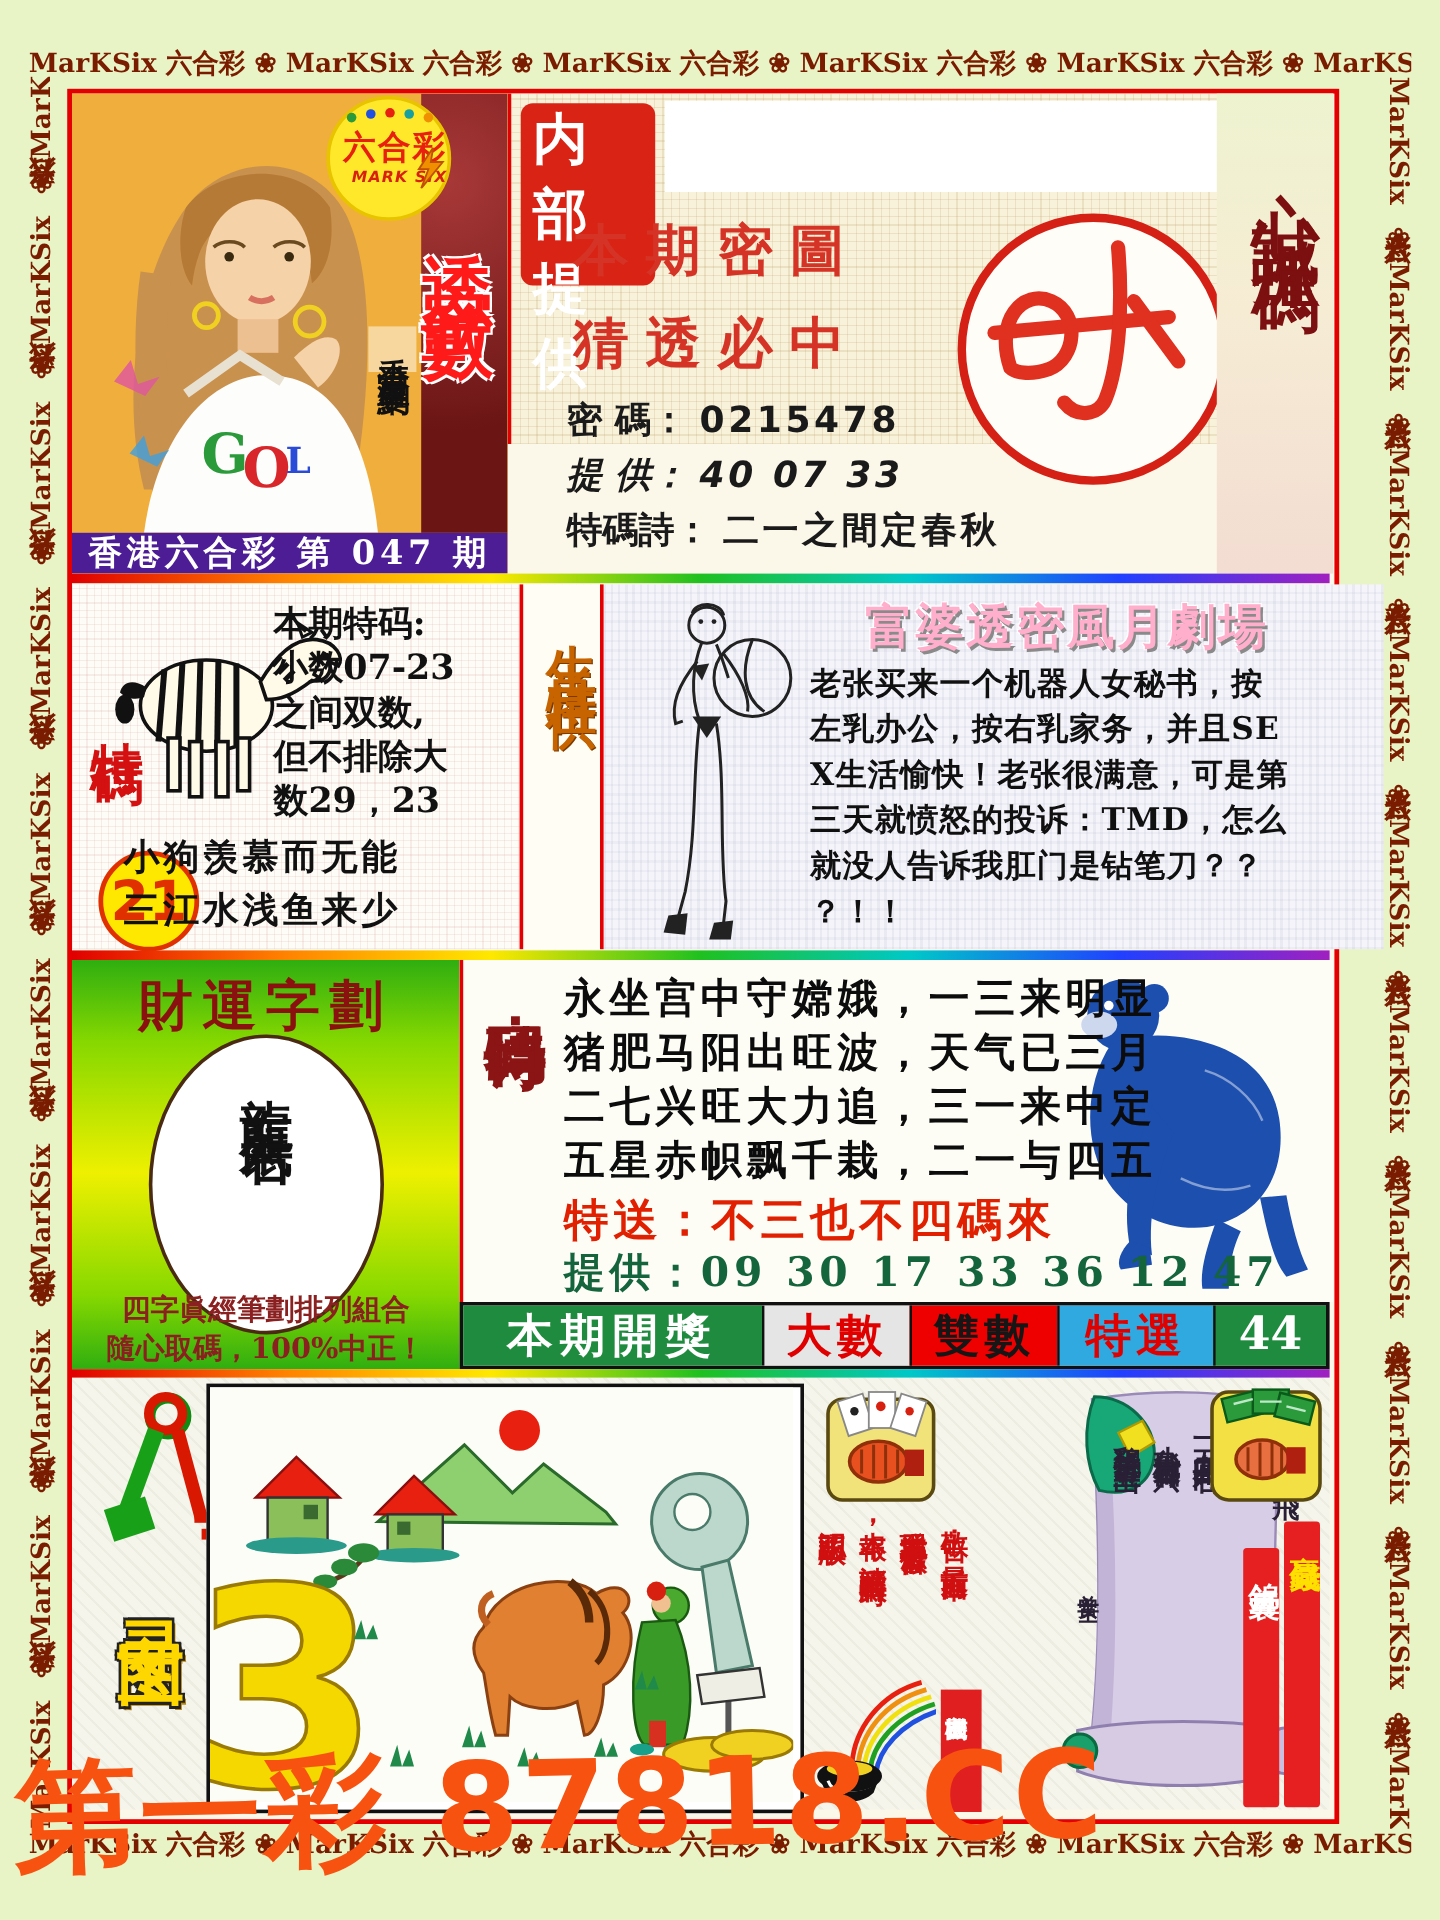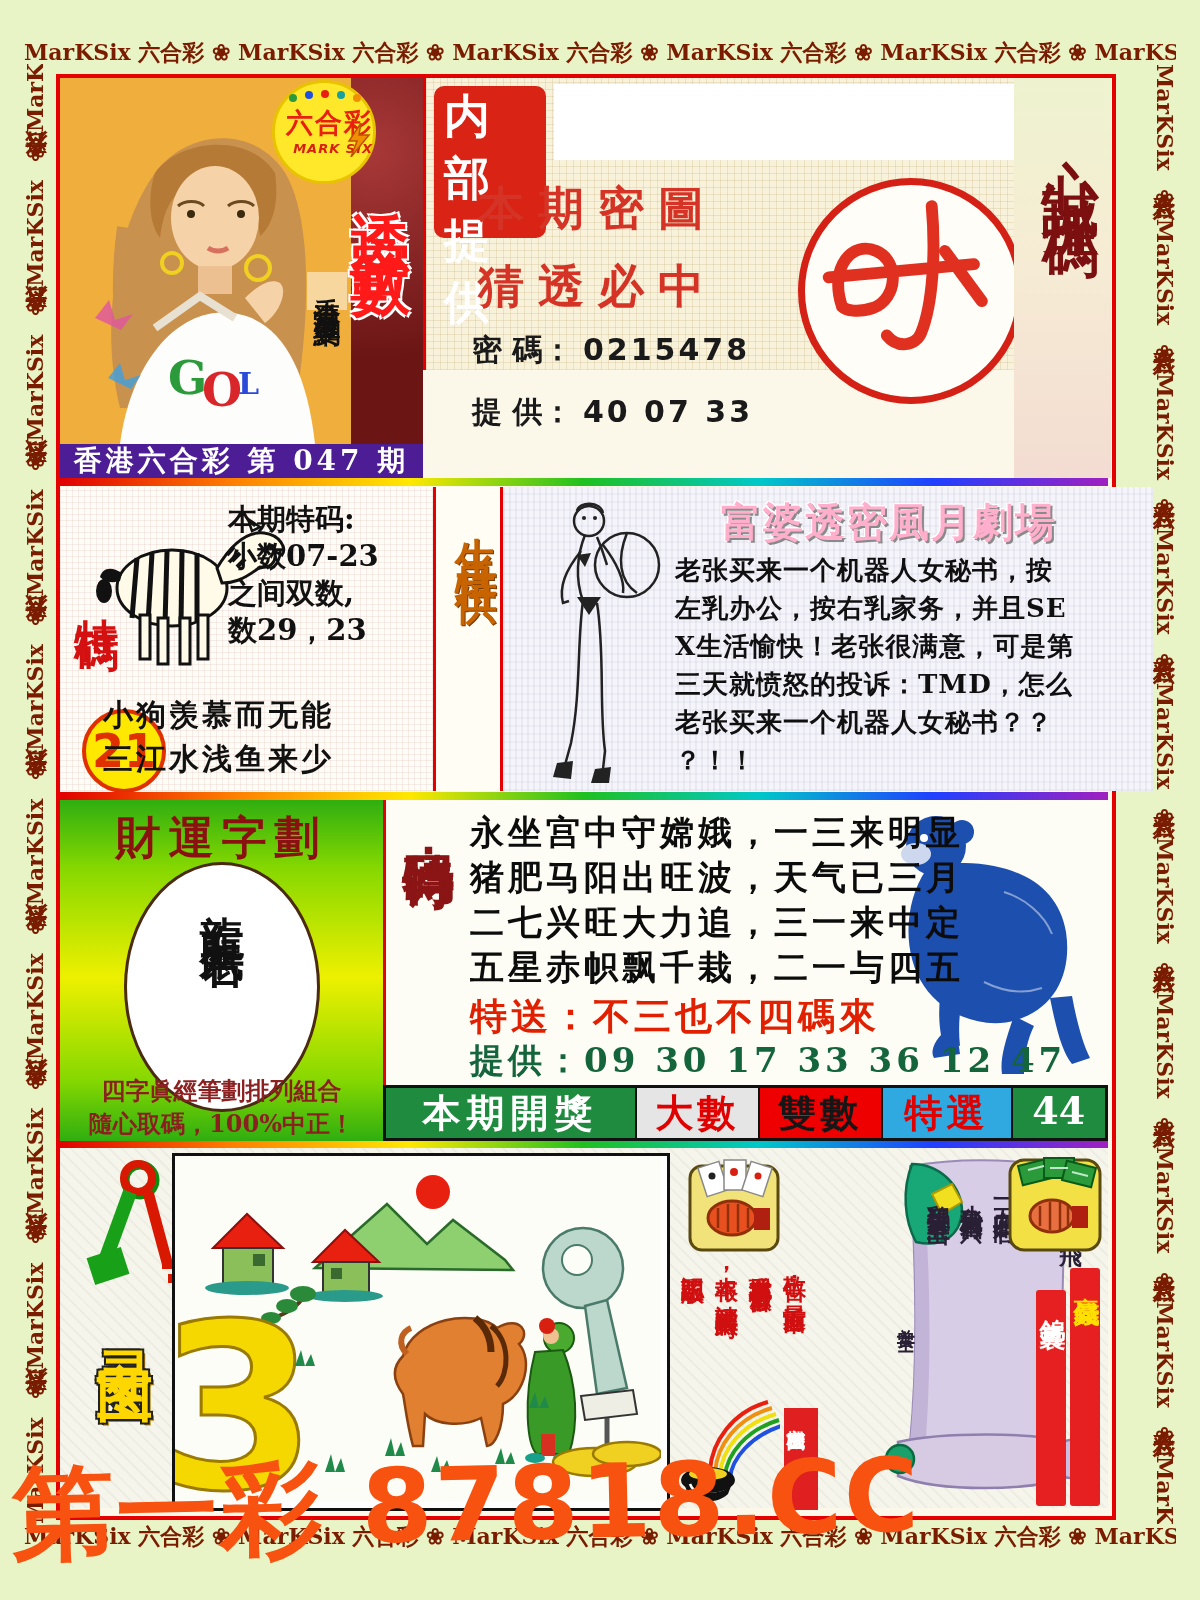--- a/index.html
+++ b/index.html
@@ -203,23 +203,27 @@
     <div class="stamp">
       <div>内部</div>
       <div>提供</div>
     </div>
     <div class="sec-h" style="top:100px;">本期密圖</div>
     <div class="sec-h" style="top:178px;">猜透必中</div>
     <div class="sec-row" style="top:252px;">
       <span>密 碼：</span>
       <b>0215478</b>
     </div>
-    <div class="sec-row" style="top:314px;">
+    <div class="sec-row" style="top:298px;font-style:italic;">
       <span>提 供：</span>
       <b>40 07 33</b>
+    </div>
+    <div class="sec-row" style="top:344px;">
+      <span>特碼詩：</span>
+      <b>二一之間定春秋</b>
     </div>
     <div class="seal">
       <svg width="198" height="198" viewBox="0 0 150 150">
         <g fill="none" stroke="#e03020" stroke-width="9" stroke-linecap="round">
           <path d="M28,92 C18,62 36,42 54,50 C72,58 70,86 52,93 C40,97 31,95 28,92 Z"></path>
           <path d="M18,70 L128,60"></path>
           <path d="M96,16 C99,50 97,90 88,112 C84,122 70,124 62,114"></path>
           <path d="M106,50 L134,88"></path>
         </g>
       </svg>
@@ -257,20 +261,21 @@
       </g>
       <path d="M40,70 C28,62 20,66 18,74 C24,80 32,80 38,78 Z" fill="#111"></path>
       <ellipse cx="22" cy="88" rx="8" ry="12" fill="#111"></ellipse>
     </svg>
     <div class="tm v">特碼</div>
     <div class="c21">21</div>
     <div class="zod-notes">
       <div>本期特码:</div>
       <div>小数07-23</div>
       <div>之间双数,</div>
+      <div>但不排除大</div>
       <div>数29，23</div>
     </div>
     <div class="zod-couplet">
       <div>小狗羡慕而无能</div>
       <div>三江水浅鱼来少</div>
     </div>
     <div class="zstrip">
       <div class="t v">生肖特供</div>
     </div>
   </div>
@@ -295,21 +300,21 @@
       <path d="M88,276 L104,274 L102,290 L84,290 Z" fill="#222"></path>
       <circle cx="77" cy="25" r="2" fill="#222"></circle>
         <circle cx="88" cy="25" r="2" fill="#222"></circle>
     </svg>
     <div class="th-title">富婆透密風月劇場</div>
     <div class="th-story">
       <div>老张买来一个机器人女秘书，按</div>
       <div>左乳办公，按右乳家务，并且SE</div>
       <div>X生活愉快！老张很满意，可是第</div>
       <div>三天就愤怒的投诉：TMD，怎么</div>
-      <div>老张买来一个机器人女秘书？？</div>
+      <div>就没人告诉我肛门是钻笔刀？？</div>
       <div>？！！</div>
     </div>
   </div>
 
   <div class="abs rainbow" style="left:60px;top:792px;width:1048px;"></div>
 
   <div class="abs fortune">
     <div class="title">財運字劃</div>
     <div class="oval">
       <div class="t v">龍左鼠右</div>

